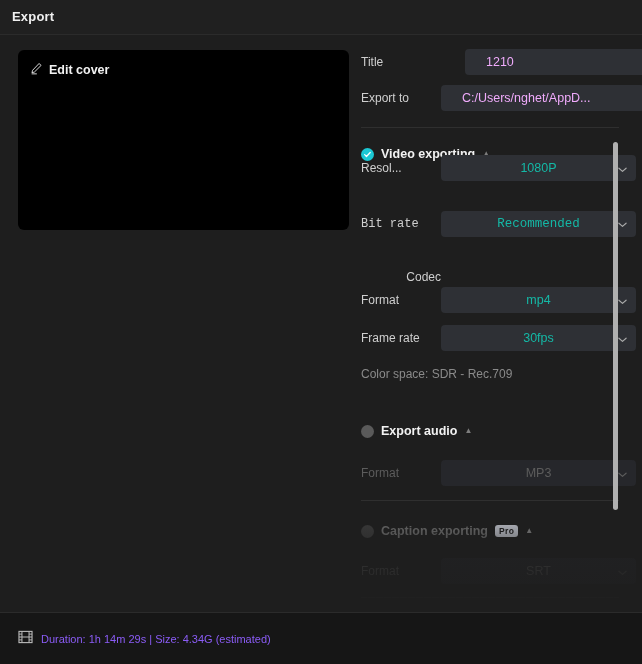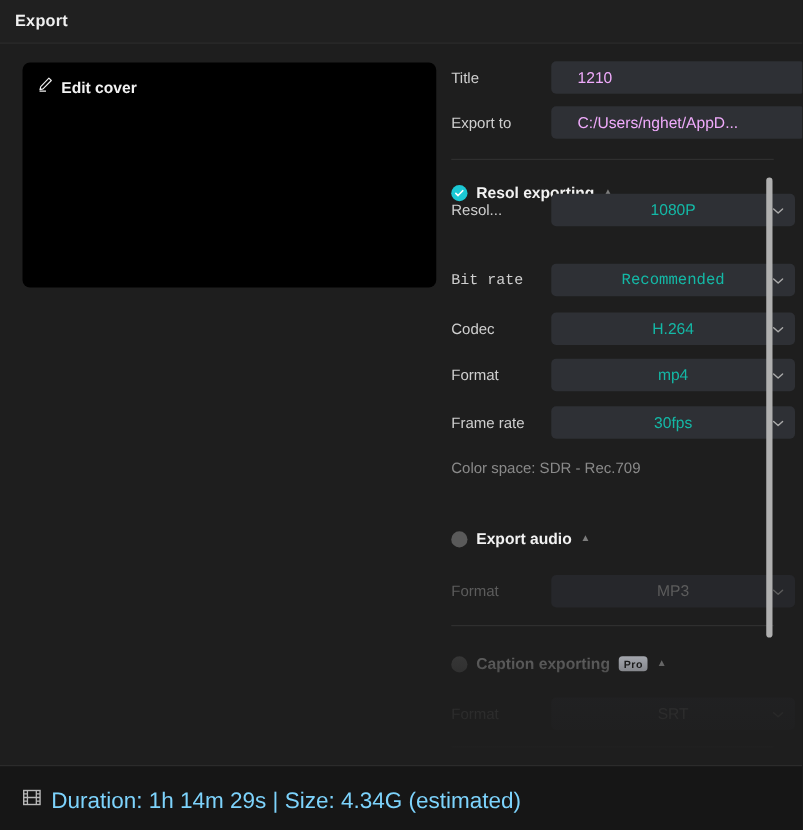--- a/index.html
+++ b/index.html
@@ -251,22 +251,22 @@
   }
   .footer-info {
     position: absolute;
     left: 18px;
     top: 17px;
     display: flex;
     align-items: center;
     gap: 8px;
   }
   .footer-text {
-    font-size: 18px;
-    color: #7dd3fc;
+    font-size: 11px;
+    color: #8b5cf6;
   }
 </style>
 </head>
 <body>
 
 <div id="app">
 
   <div class="titlebar">
     <div class="titlebar-text">Export</div>
   </div>
@@ -278,21 +278,21 @@
           <path d="M11.2 1.8 L13.6 4.2 L5.4 12.4 L2.4 13.2 L3.2 10.2 Z" fill="none" stroke="#f0f0f0" stroke-width="1.1" stroke-linejoin="round"></path>
           <line x1="2.0" y1="14.6" x2="8.4" y2="14.6" stroke="#f0f0f0" stroke-width="1.1"></line>
         </svg>
       </span>
       <span class="edit-cover-label">Edit cover</span>
     </div>
   </div>
 
   <div class="form-area">
 
-    <div class="row" style="top:9px;">
+    <div class="row" style="top:9px;gap:24px;">
       <span class="row-label">Title</span>
       <input class="text-input" type="text" value="1210" style="">
     </div>
 
     <div class="row" style="top:45px;">
       <span class="row-label">Export to</span>
       <input class="text-input path-input" type="text" value="C:/Users/nghet/AppD..." style="">
       <div class="folder-btn">
         <span>
           <svg width="14" height="14" viewBox="0 0 16 16">
@@ -304,21 +304,21 @@
     </div>
 
     <div class="divider" style="top:87px;"></div>
 
     <div class="section-head" style="top:107px;">
       <span class="checkbox">
         <svg width="9" height="9" viewBox="0 0 12 12">
           <polyline points="2.2,6.2 4.6,8.6 9.6,3.4" fill="none" stroke="#ffffff" stroke-width="1.7" stroke-linecap="round" stroke-linejoin="round"></polyline>
         </svg>
       </span>
-      <span class="section-title">Resol exporting</span>
+      <span class="section-title">Video exporting</span>
       <span class="caret">▲</span>
     </div>
 
     <div class="row" style="top:115px;">
       <span class="row-label">Resol...</span>
       <div class="select">
         <span class="select-value">1080P</span>
         <span class="chev">
           <svg width="9" height="6" viewBox="0 0 10 6">
               <polyline points="1,1 5,4.6 9,1" fill="none" stroke="#a9a9a9" stroke-width="1.3" stroke-linecap="round" stroke-linejoin="round"></polyline>
@@ -332,30 +332,22 @@
       <div class="select">
         <span class="select-value">Recommended</span>
         <span class="chev">
           <svg width="9" height="6" viewBox="0 0 10 6">
               <polyline points="1,1 5,4.6 9,1" fill="none" stroke="#a9a9a9" stroke-width="1.3" stroke-linecap="round" stroke-linejoin="round"></polyline>
             </svg>
         </span>
       </div>
     </div>
 
-    <div class="row" style="top:210px;">
+    <div class="row" style="top:224px;text-align:right;">
       <span class="row-label">Codec</span>
-      <div class="select">
-        <span class="select-value">H.264</span>
-        <span class="chev">
-          <svg width="9" height="6" viewBox="0 0 10 6">
-              <polyline points="1,1 5,4.6 9,1" fill="none" stroke="#a9a9a9" stroke-width="1.3" stroke-linecap="round" stroke-linejoin="round"></polyline>
-            </svg>
-        </span>
-      </div>
     </div>
 
     <div class="row" style="top:247px;">
       <span class="row-label">Format</span>
       <div class="select">
         <span class="select-value">mp4</span>
         <span class="chev">
           <svg width="9" height="6" viewBox="0 0 10 6">
               <polyline points="1,1 5,4.6 9,1" fill="none" stroke="#a9a9a9" stroke-width="1.3" stroke-linecap="round" stroke-linejoin="round"></polyline>
             </svg>

